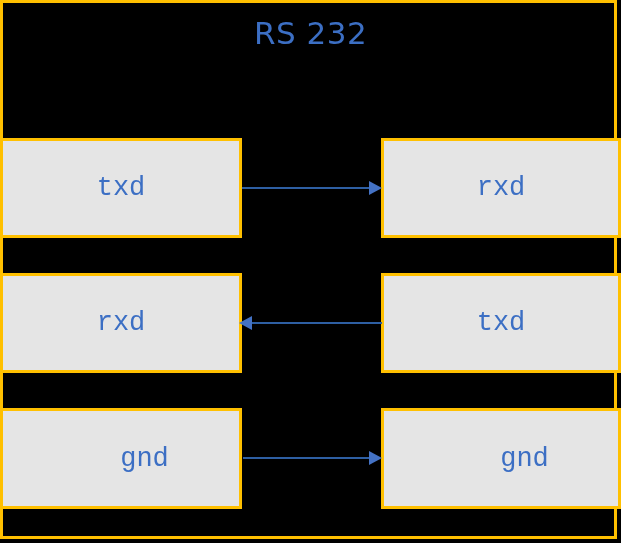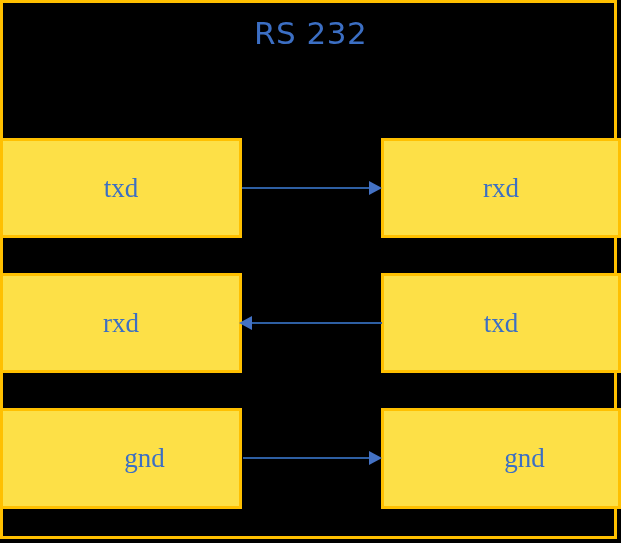--- a/index.html
+++ b/index.html
@@ -37,27 +37,27 @@
     font-size: 31px;
     line-height: 38px;
     letter-spacing: 0.5px;
     font-family: "DejaVu Sans", sans-serif;
   }
   
   .sig-box {
     position: absolute;
     border: 3px solid #FFC000;
     box-sizing: border-box;
-    background: #fde047;
+    background: #e5e5e5;
     color: #3C6FC4;
     font-size: 27px;
     display: flex;
     align-items: center;
     justify-content: center;
-    font-family: Liberation Serif, serif;
+    font-family: Liberation Mono, monospace;
   }
   .box-left {
     left: 0px;
     width: 242px;
   }
   .box-right {
     left: 381px;
     width: 240px;
   }
   .row1 { top: 138px;  height: 100px; }

